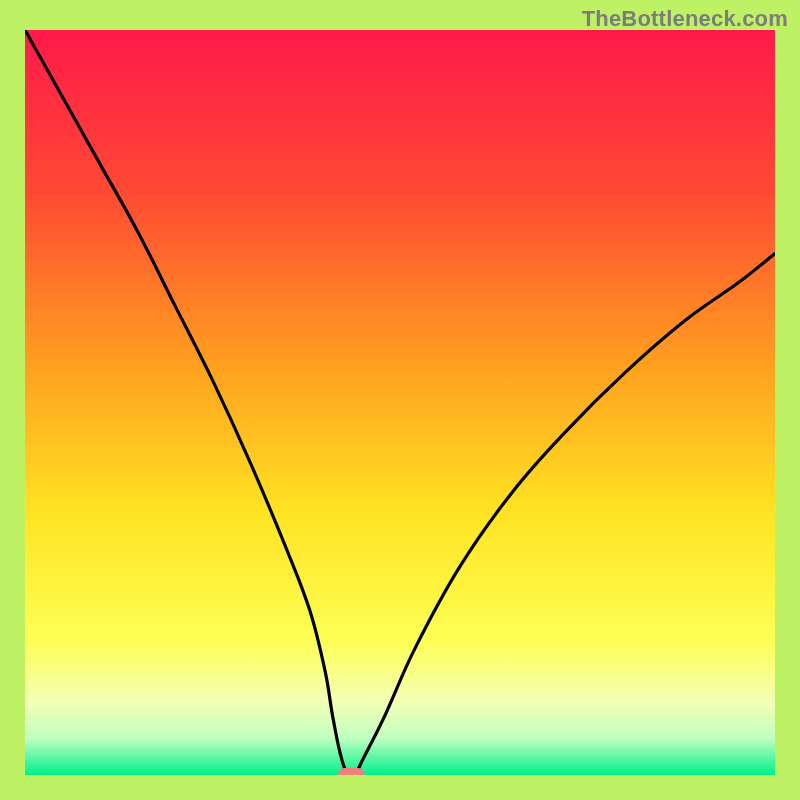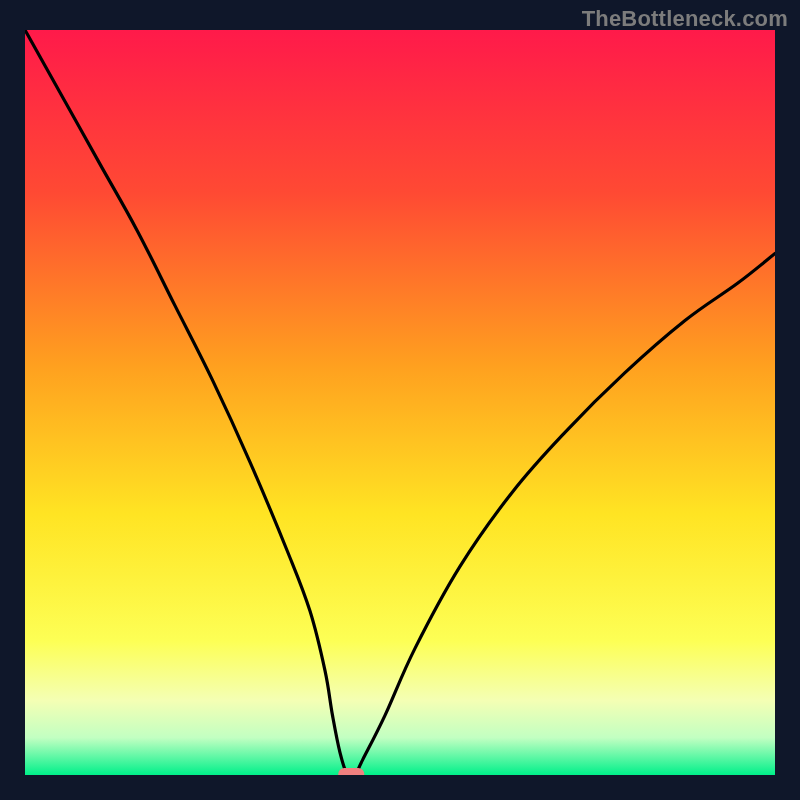--- a/index.html
+++ b/index.html
@@ -8,21 +8,21 @@
     background: #000;
     width: 800px;
     height: 800px;
     overflow: hidden;
     font-family: Arial, Helvetica, sans-serif;
   }
   .frame {
     position: relative;
     width: 800px;
     height: 800px;
-    background: #0f172a;
+    background: #bef264;
   }
   .watermark {
     position: absolute;
     top: 6px;
     right: 12px;
     color: #7c7c7c;
     font-size: 22px;
     font-weight: 600;
     letter-spacing: 0.2px;
   }

